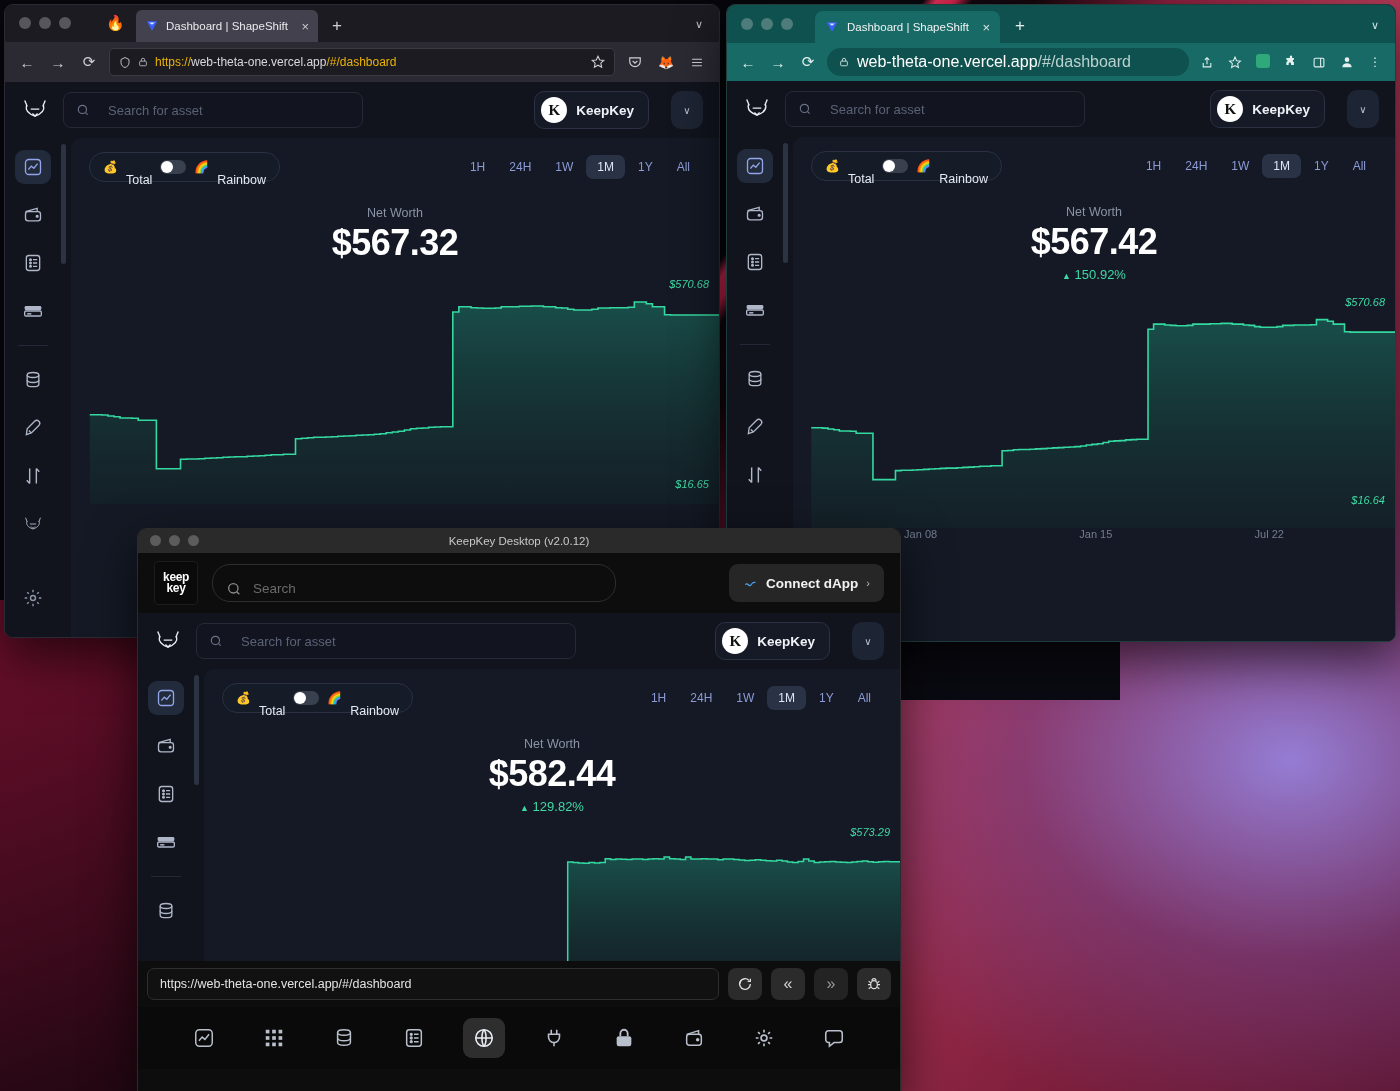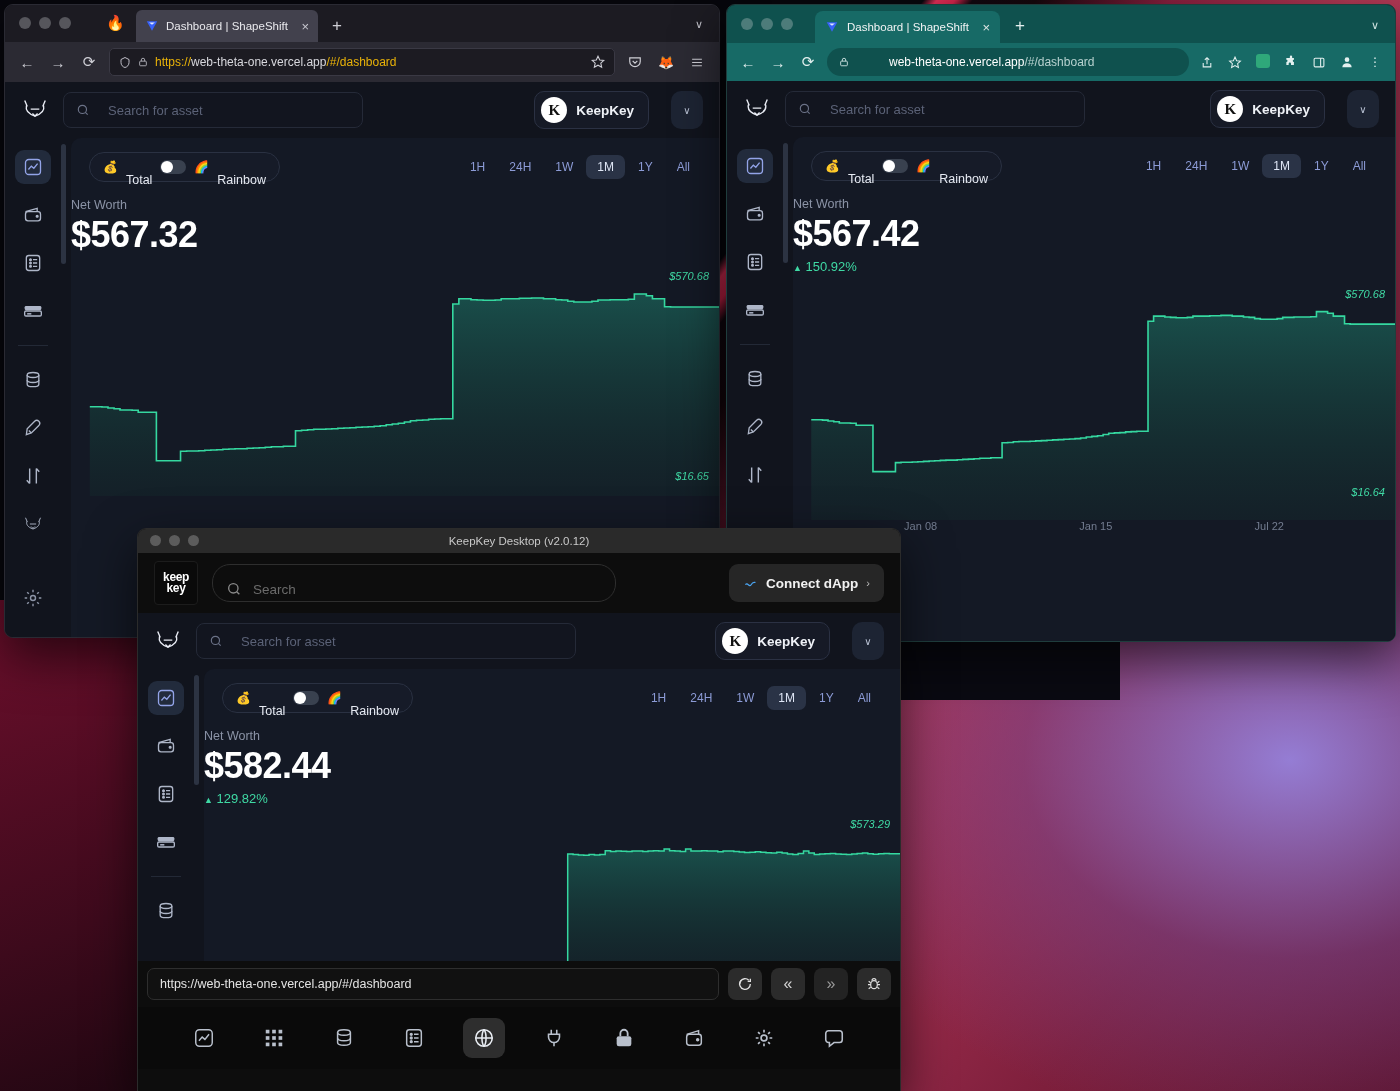--- a/index.html
+++ b/index.html
@@ -110,21 +110,21 @@
   #cr-newtab { position: absolute; left: 288px; top: 12px; font-size: 17px; color: #e4efee; line-height: 1; }
   #cr-chevron { position: absolute; right: 16px; top: 14px; color: #cfe3e1; font-size: 11px; }
 
   #cr-navbar { height: 38px; background: #176a66; display: flex; align-items: center; padding: 0 10px; gap: 8px; }
   #cr-navbar .nav-btn { color: #e3f0ef; font-size: 15px; }
   #cr-urlbar {
     flex: 1; height: 28px; background: #0f514e; border-radius: 14px;
     display: flex; align-items: center; gap: 8px; padding: 0 12px;
   }
   #cr-urlbar .padlock { font-size: 10px; color: #cde3e1; }
-  #cr-urlbar .url { font-size: 12px; color: #ffffff; margin-left: 32px; }
+  #cr-urlbar .url { font-size: 16px; color: #ffffff; }
   #cr-urlbar .url .dim { color: #b8d2d0; }
   #cr-navbar .right-ico { color: #e3f0ef; font-size: 12px; width: 20px; text-align: center; }
   .ext-box { width: 14px; height: 14px; border-radius: 3px; background: #2fa87a; }
 
   
   .ss-app { background: #11141d; position: relative; height: 100%; display: flex; flex-direction: column; }
   .ss-header { height: 56px; display: flex; align-items: center; gap: 14px; padding: 0 16px; flex: none; }
   .ss-fox { width: 28px; height: 24px; flex: none; }
   .ss-search {
     flex: 1; max-width: 300px; height: 36px; border: 1px solid #252a38; border-radius: 8px;
@@ -167,21 +167,21 @@
   .switch { width: 26px; height: 14px; border-radius: 8px; background: #3a4considered; }
   .switch { width: 26px; height: 14px; border-radius: 8px; background: #39414f; position: relative; }
   .switch .knob { position: absolute; left: 1px; top: 1px; width: 12px; height: 12px; border-radius: 50%; background: #fff; }
 
   .ranges { margin-left: auto; display: flex; align-items: center; gap: 2px; }
   .range {
     font-size: 12px; color: #8c9bd6; padding: 5px 11px; border-radius: 7px;
   }
   .range.active { background: #2a3346; color: #dfe6f5; }
 
-  .nw-wrap { text-align: left; margin-top: 16px; }
+  .nw-wrap { text-align: center; margin-top: 24px; }
   .nw-label { font-size: 12.5px; color: #8b93a6; }
   .nw-value { font-size: 36px; font-weight: 700; color: #ffffff; letter-spacing: -0.5px; margin-top: 2px; }
   .nw-delta { font-size: 13px; color: #3fd9a4; margin-top: 4px; }
   .nw-delta .tri { font-size: 9px; }
 
   .chart-box { position: relative; margin-top: 10px; }
   .chart-box svg { display: block; width: 100%; }
   .lbl-hi, .lbl-lo { position: absolute; right: 10px; font-size: 11px; color: #3fd9a4; font-style: italic; }
 
   .xaxis { display: flex; justify-content: space-around; font-size: 11px; color: #737c90; padding: 0 40px; }
@@ -201,21 +201,21 @@
   #kk-title { font-size: 11.5px; color: #c9c9c9; }
 
   #kk-topbar { height: 60px; background: #0d0d0d; display: flex; align-items: center; gap: 14px; padding: 0 16px; }
   #kk-logo {
     width: 44px; height: 44px; background: #0a0a0a; border: 1px solid #1c1c1c; border-radius: 4px;
     display: flex; flex-direction: column; align-items: center; justify-content: center; flex: none;
   }
   #kk-logo span { font-size: 12px; line-height: 11px; color: #fff; font-weight: 700; letter-spacing: -0.4px; }
   #kk-search {
     flex: 1; max-width: 404px; height: 38px; border: 1px solid #2e2e2e; border-radius: 18px;
-    display: flex; align-items: flex-end; gap: 11px; padding: 4px 13px;
+    display: flex; align-items: flex-start; gap: 11px; padding: 16px 13px;
   }
   #kk-search .ph { font-size: 13.5px; color: #6b6b6b; }
   #kk-connect {
     margin-left: auto; height: 38px; background: #262626; border-radius: 9px;
     display: flex; align-items: center; gap: 8px; padding: 0 14px;
   }
   #kk-connect .label { font-size: 13.5px; color: #f2f2f2; font-weight: 600; }
   #kk-connect .arr { font-size: 11px; color: #bdbdbd; }
 
   #kk-webview { height: 348px; overflow: hidden; position: relative; }

